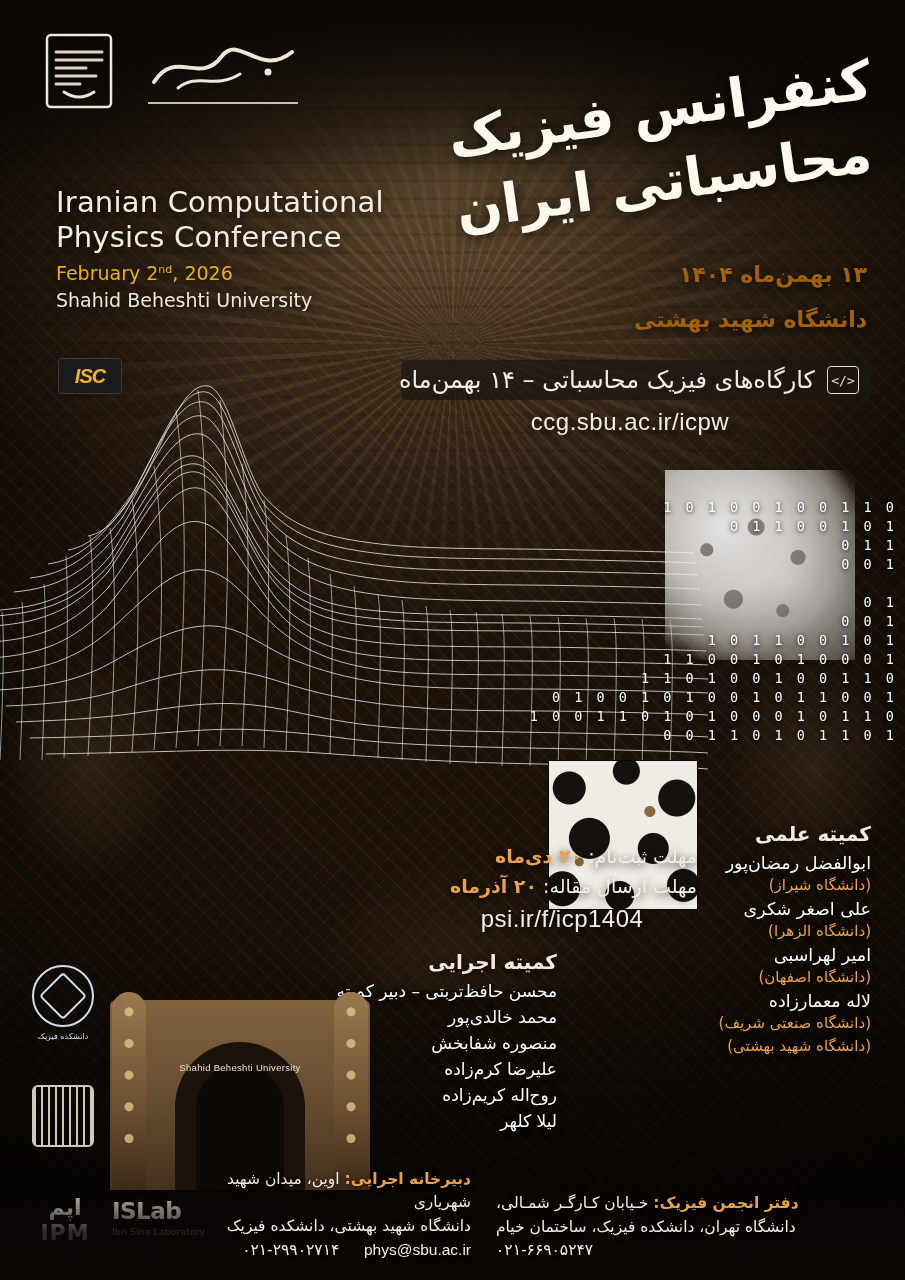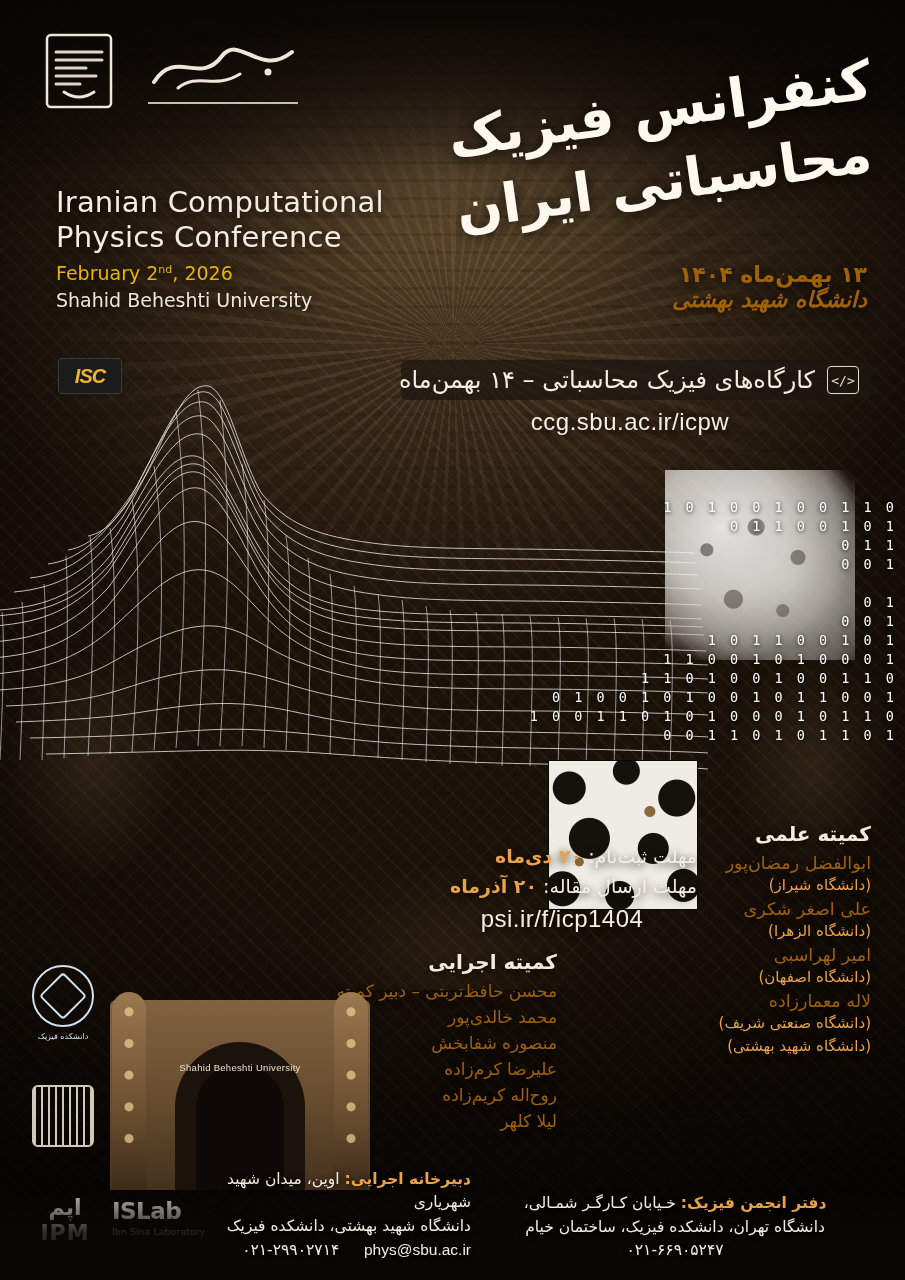--- a/index.html
+++ b/index.html
@@ -107,21 +107,21 @@
     font-size:19px;color:#efe7da;line-height:1.45;
     text-shadow:0 2px 8px rgba(0,0,0,.8);
   }
 
   
   .fa-date{
     position:absolute;right:38px;top:262px;width:330px;text-align:right;direction:rtl;
     color:#a16207;text-shadow:0 2px 10px rgba(0,0,0,.8);
   }
   .fa-date .d1{font-size:22px;font-weight:600;}
-  .fa-date .d2{font-size:22px;font-weight:600;margin-top:0;font-style:italic;}
+  .fa-date .d2{font-size:22px;font-weight:600;margin-top:20px;}
 
   
   .isc{
     position:absolute;left:58px;top:358px;width:62px;height:34px;
     background:#1b1b1b;border-radius:4px;border:1px solid #3a3a3a;
     display:flex;align-items:center;justify-content:center;
   }
   .isc .txt{
     font-size:20px;font-weight:700;font-style:italic;color:#f0b429;letter-spacing:-1px;
     font-family:"Liberation Sans",sans-serif;
@@ -215,21 +215,21 @@
   .sci-comm{
     position:absolute;right:34px;top:822px;width:300px;text-align:right;direction:rtl;
     color:#f6eee2;text-shadow:0 2px 8px rgba(0,0,0,.85);
   }
   .exec-comm{
     position:absolute;right:348px;top:950px;width:230px;text-align:right;direction:rtl;
     color:#f6eee2;text-shadow:0 2px 8px rgba(0,0,0,.85);
   }
   .comm-title{font-size:20px;font-weight:700;color:#f5ead9;margin-bottom:6px;}
   .member{margin-bottom:3px;}
-  .member .nm{font-size:17.5px;color:#a16207;line-height:1.35;}
+  .member .nm{font-size:17.5px;color:#ffffff;line-height:1.35;}
   .member .af{font-size:15px;color:#e9a24a;line-height:1.3;}
   .exec-comm .member .nm{font-size:17px;}
 
   
   .logo-tehran{
     position:absolute;left:26px;top:965px;width:74px;height:86px;color:#dfe9f2;text-align:center;
   }
   .logo-tehran .ring{
     width:58px;height:58px;border:2px solid #cfe0ee;border-radius:50%;
     margin:0 auto;position:relative;
@@ -305,21 +305,21 @@
     background:linear-gradient(180deg, rgba(10,7,5,.25) 0%, rgba(10,7,5,.85) 45%, rgba(10,7,5,.95) 100%);
   }
   .foot-left{
     position:absolute;right:434px;bottom:18px;width:300px;text-align:right;direction:rtl;
     color:#f4ece0;text-shadow:0 1px 6px rgba(0,0,0,.9);
   }
   .foot-left .r{font-size:15.5px;line-height:1.5;}
   .foot-left .lab{color:#e9a24a;font-weight:700;}
   .foot-left .mail{direction:ltr;display:inline-block;font-family:"Liberation Sans",sans-serif;}
   .foot-right{
-    position:absolute;right:30px;bottom:18px;width:400px;text-align:center;direction:rtl;
+    position:absolute;right:9px;bottom:18px;width:400px;text-align:left;direction:rtl;
     color:#f4ece0;text-shadow:0 1px 6px rgba(0,0,0,.9);
   }
   .foot-right .r{font-size:15.5px;line-height:1.5;}
   .foot-right .lab{color:#e9a24a;font-weight:700;}
   .foot-phone{direction:ltr;display:inline-block;}
 </style>
 </head>
 <body>
 
 <div class="poster">

